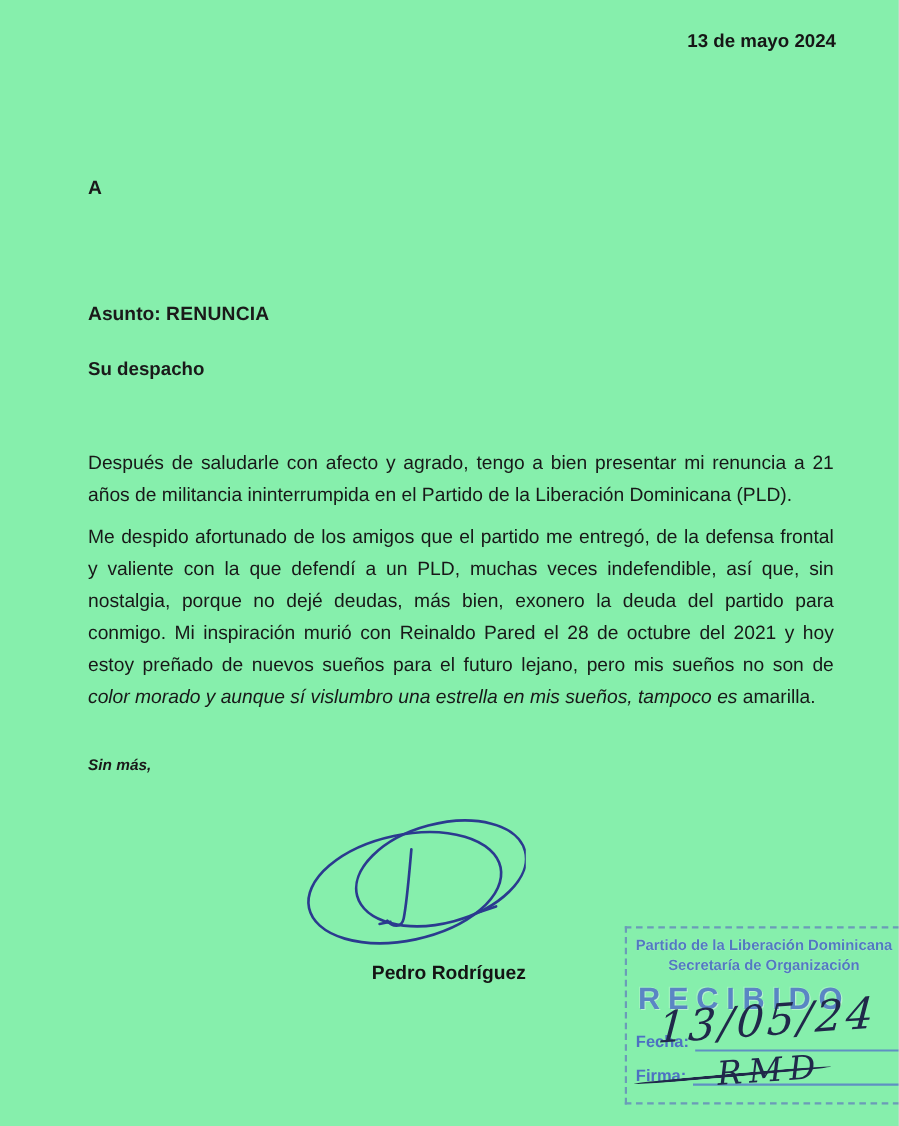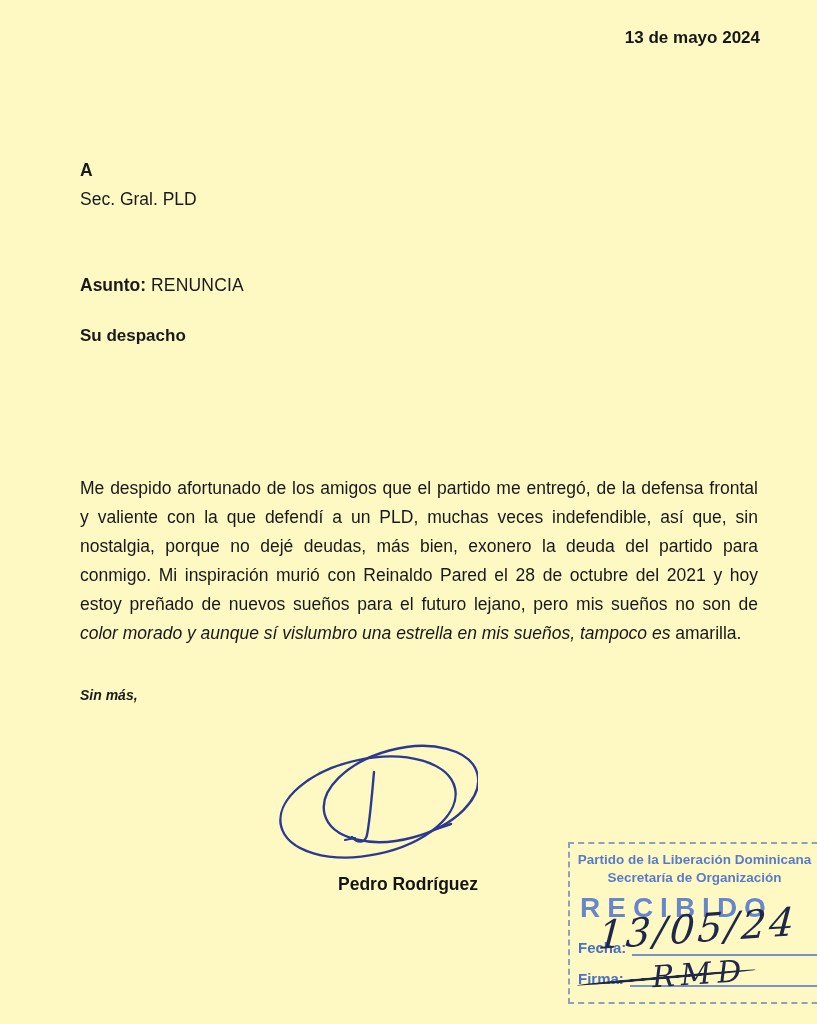--- a/index.html
+++ b/index.html
@@ -1,39 +1,39 @@
 <!DOCTYPE html>
 <html><head>
 <meta charset="utf-8">
 <style>
   html,body{margin:0;padding:0;background:#d8d8d8;}
   .page{
     position:relative;
     width:817px;height:1024px;
     margin:0 auto;
-    background:#fef9c3;
+    background:#86efac;
     overflow:hidden;
     font-family:"Liberation Sans", sans-serif;
     color:#1a1a1a;
   }
   .abs{position:absolute;}
 
   .date{
     top:28px;right:57px;
     font-size:17px;font-weight:700;color:#161616;
   }
 
   .recipient{top:156px;left:80px;line-height:29px;font-size:17.5px;}
   .recipient .salutation{font-weight:700;}
   .recipient .name{font-weight:700;}
   .recipient .title{font-weight:400;}
 
   .subject{top:275px;left:80px;font-size:17.5px;}
   .subject .label{font-weight:700;}
-  .subject .value{font-weight:400;letter-spacing:.2px;}
+  .subject .value{font-weight:700;letter-spacing:.2px;}
 
   .greeting{top:326px;left:80px;font-size:17px;font-weight:600;}
 
   .para{
     left:80px;width:678px;
     font-size:17.5px;line-height:29px;
     text-align:justify;text-align-last:left;
     color:#181818;
   }
   .para1{top:388px;}
@@ -102,31 +102,31 @@
 </style>
 </head>
 <body>
 
 <div class="page">
 
   <div class="abs date">13 de mayo 2024</div>
 
   <div class="abs recipient">
     <div class="salutation">A</div>
-    <div class="title">Sec. Gral. PLD</div>
   </div>
 
   <div class="abs subject">
     <span class="label">Asunto:</span>
     <span> </span>
     <span class="value">RENUNCIA</span>
   </div>
 
   <div class="abs greeting">Su despacho</div>
 
+  <p class="abs para para1"><span>Después de saludarle con afecto y agrado, tengo a bien presentar mi renuncia a 21 años de militancia ininterrumpida en el Partido de la Liberación Dominicana (PLD).</span></p>
 
   <p class="abs para para2"><span>Me despido afortunado de los amigos que el partido me entregó, de la defensa frontal y valiente con la que defendí a un PLD, muchas veces indefendible, así que, sin nostalgia, porque no dejé deudas, más bien, exonero la deuda del partido para conmigo. Mi inspiración murió con Reinaldo Pared el 28 de octubre del 2021 y hoy estoy preñado de nuevos sueños para el futuro lejano, pero mis sueños no son de </span><span class="seg-italic">color morado y aunque sí vislumbro una estrella en mis sueños, tampoco es </span><span>amarilla.</span></p>
 
   <div class="abs closing">Sin más,</div>
 
   <svg class="abs sig-svg" viewBox="0 0 205 140" fill="none" xmlns="http://www.w3.org/2000/svg">
     <ellipse cx="95" cy="71" rx="89" ry="48" transform="rotate(-12 95 71)" stroke="#2b3a8f" stroke-width="2.4" fill="none"></ellipse>
     <ellipse cx="128" cy="58" rx="79" ry="45" transform="rotate(-15 128 58)" stroke="#2b3a8f" stroke-width="2.4" fill="none"></ellipse>
     <path d="M101 36 C99 58 97 84 94 99 C92 108 84 107 79 101" stroke="#2b3a8f" stroke-width="2.4" stroke-linecap="round" fill="none"></path>
     <path d="M163 93 l15 -5" stroke="#2b3a8f" stroke-width="2.4" stroke-linecap="round"></path>

